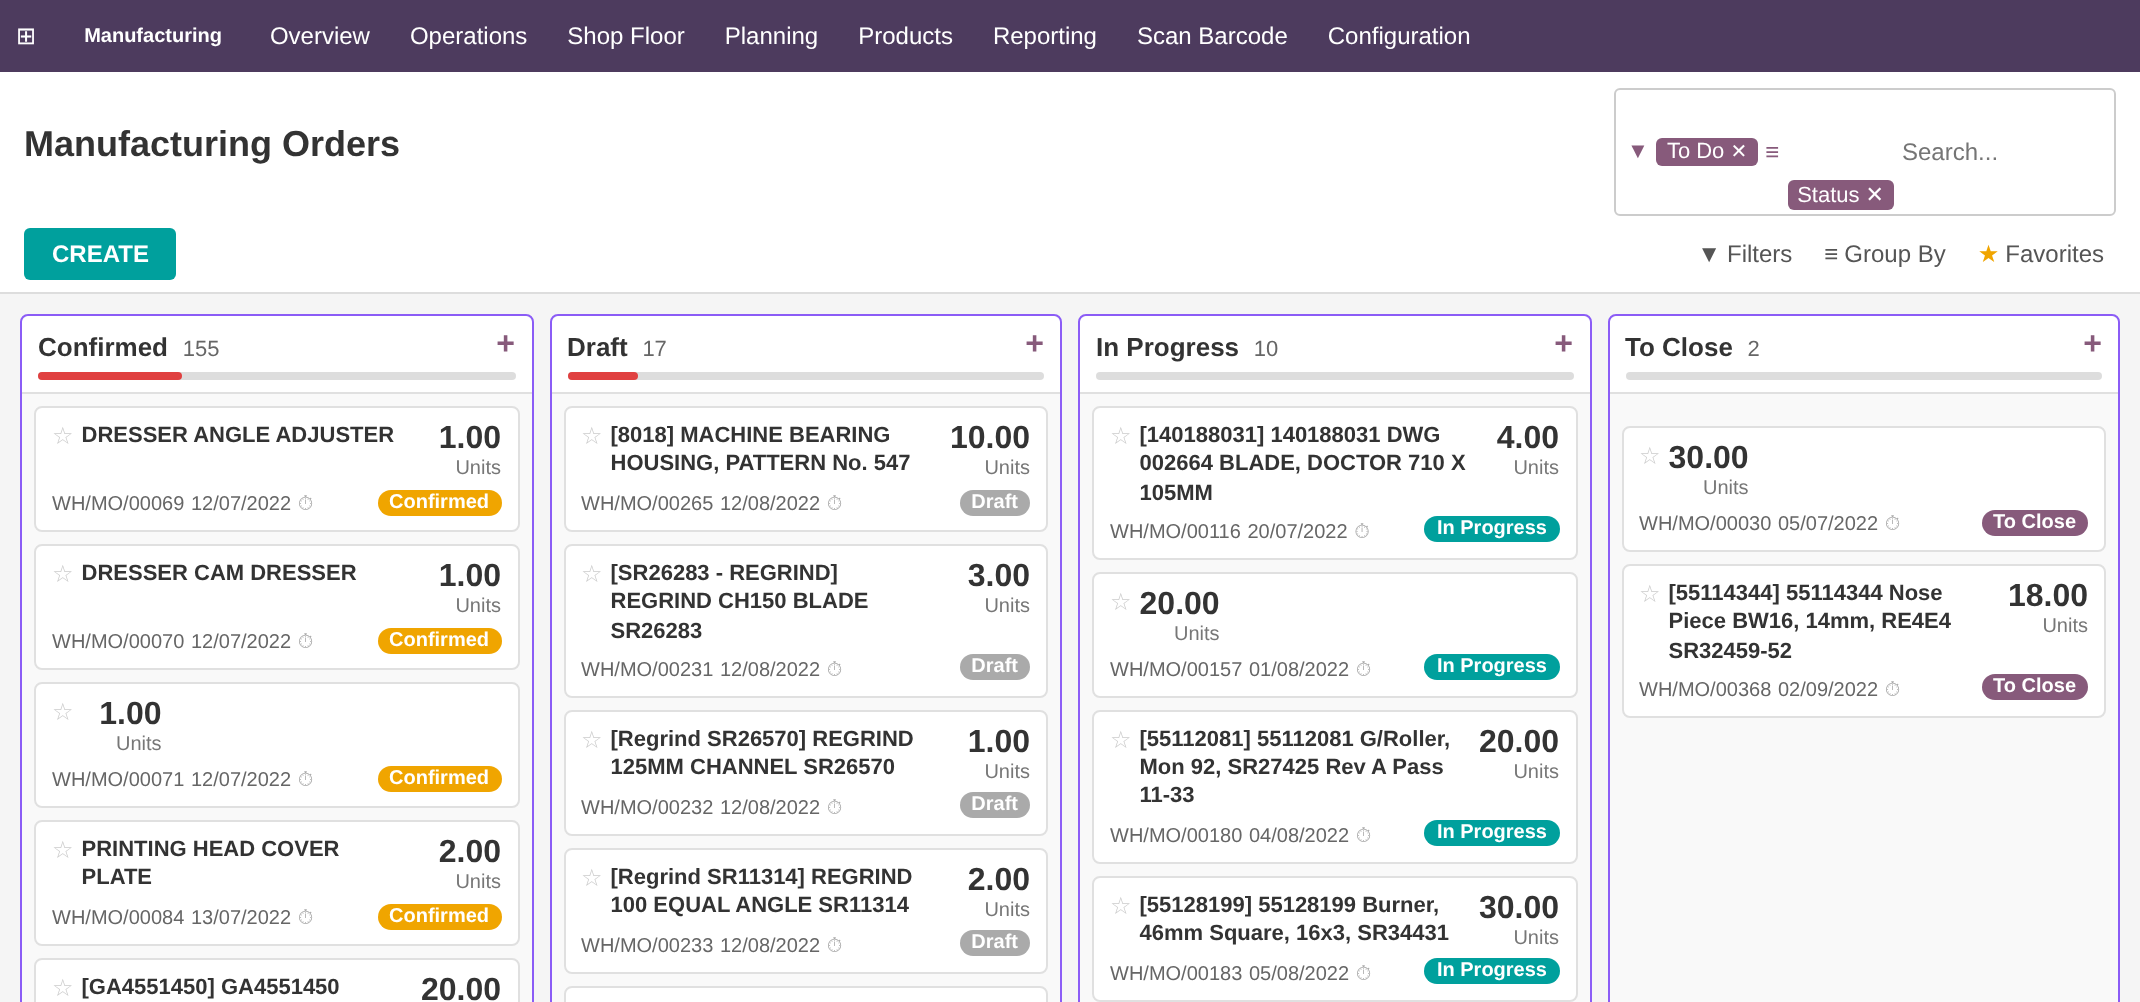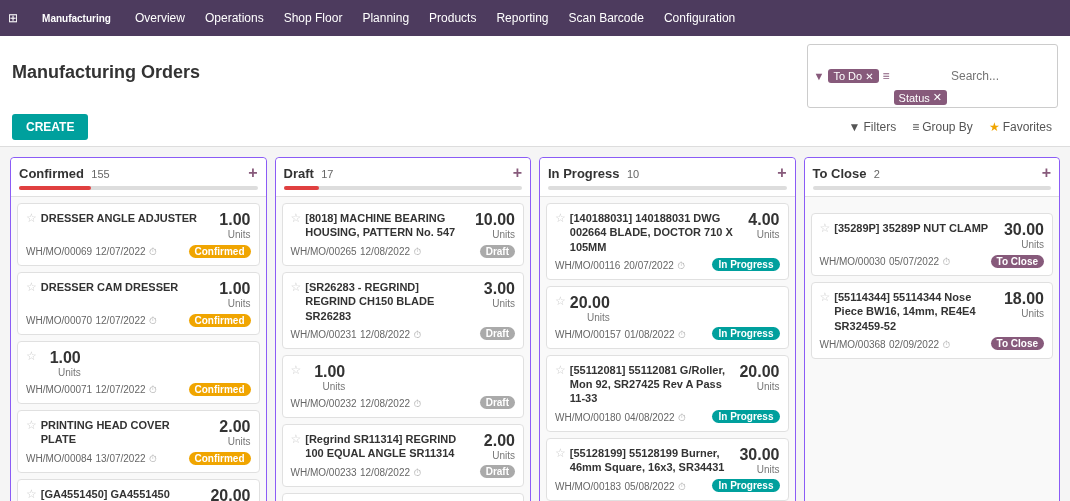--- a/index.html
+++ b/index.html
@@ -396,20 +396,21 @@
               <span class="card-date"> 12/08/2022</span>
               <span class="card-clock"> ⏱</span>
             </div>
             <span class="status-badge badge-draft">Draft</span>
           </div>
         </div>
 
         <div class="kanban-card">
           <div class="card-title-row">
             <span class="card-star">☆</span>
+            <span class="card-title">[Regrind SR26570] REGRIND 125MM CHANNEL SR26570</span>
             <div style="text-align:right; min-width:40px;">
               <div class="card-amount">1.00</div>
               <div class="card-units">Units</div>
             </div>
           </div>
           <div class="card-info-row">
             <div>
               <span class="card-ref">WH/MO/00232</span>
               <span class="card-date"> 12/08/2022</span>
               <span class="card-clock"> ⏱</span>
@@ -559,21 +560,20 @@
       </div>
       <div class="col-progress">
         <div class="col-progress-fill" style="width:0%; background:#aaa;"></div>
       </div>
     </div>
     <div class="col-body">
 
         <div class="kanban-card">
           <div class="card-title-row">
             <span class="card-star">☆</span>
-            <span class="card-title">[35289P] 35289P NUT CLAMP</span>
             <div style="text-align:right; min-width:40px;">
               <div class="card-amount">30.00</div>
               <div class="card-units">Units</div>
             </div>
           </div>
           <div class="card-info-row">
             <div>
               <span class="card-ref">WH/MO/00030</span>
               <span class="card-date"> 05/07/2022</span>
               <span class="card-clock"> ⏱</span>

